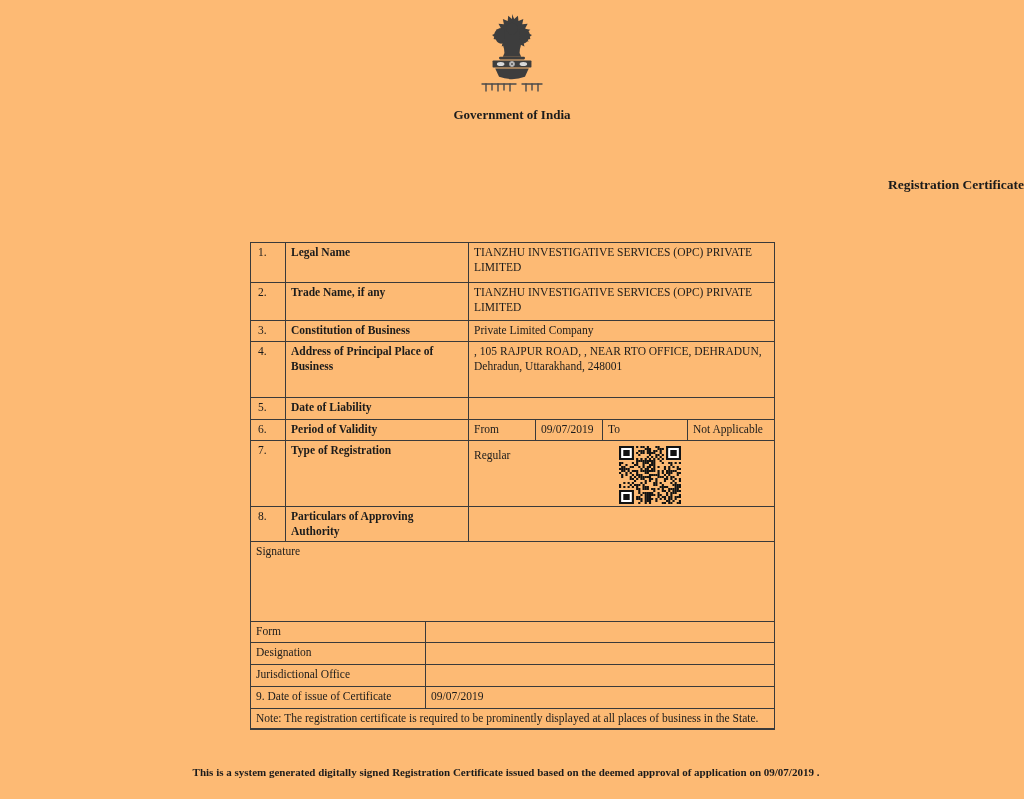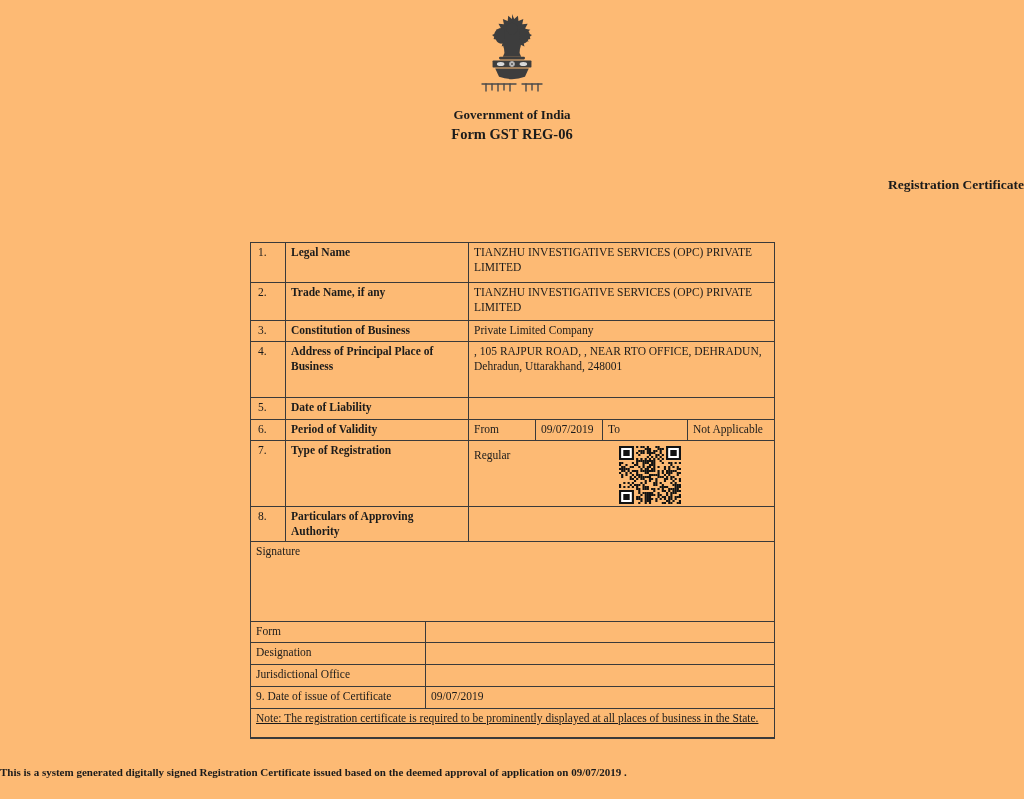--- a/index.html
+++ b/index.html
@@ -18,28 +18,28 @@
   .regnum{position:absolute;top:214px;left:253px;font-size:12.5px;}
   .regnum .b{font-weight:bold;}
   .tbl-wrap{position:absolute;top:242px;left:250px;width:524px;}
   table{border-collapse:collapse;table-layout:fixed;width:524px;}
   td{border:1px solid #3a3a3a;font-size:11.5px;padding:2px 5px;
      vertical-align:top;line-height:1.3;overflow:hidden;word-wrap:break-word;}
   td.num{padding-left:7px;}
   td.lbl{font-weight:bold;}
   tr.h40{height:40px;} tr.h38{height:38px;} tr.h21{height:21px;}
   tr.h56{height:56px;} tr.h22{height:22px;} tr.h66{height:66px;}
-  tr.h80{height:80px;} tr.h23{height:30px;text-decoration:underline;}
+  tr.h80{height:80px;} tr.h23{height:21px;}
   .t2{margin-top:-1px;}
   .t2 td{font-weight:normal;}
   .t2 tr.note-row td{border-bottom-width:2px;}
   .rel{position:relative;}
   .regular-text{margin-top:5px;}
   .qr{position:absolute;left:150px;top:5px;width:62px;height:58px;}
-  .footer{position:absolute;top:766px;left:0;right:12px;text-align:left;
+  .footer{position:absolute;top:766px;left:0;right:12px;text-align:center;
     font-size:11px;font-weight:bold;}
 </style>
 </head>
 <body>
 
 <div class="page">
 
   <div class="header">
     <svg class="emblem" width="54" height="66" viewBox="0 0 100 122">
       <g fill="#3d3d3d">
@@ -70,21 +70,20 @@
         <line x1="17" y1="2" x2="17" y2="9"></line>
         <line x1="23" y1="2" x2="23" y2="8"></line>
         <line x1="29" y1="2" x2="29" y2="9"></line>
         <line x1="41" y1="2" x2="61" y2="2"></line>
         <line x1="45" y1="2" x2="45" y2="9"></line>
         <line x1="51" y1="2" x2="51" y2="8"></line>
         <line x1="57" y1="2" x2="57" y2="9"></line>
       </g>
     </svg>
     <div class="gov">Government of India</div>
-    <div class="form-title">Form GST REG-06</div>
   </div>
 
   <div class="cert-title">Registration Certificate</div>
 
 
   <div class="tbl-wrap">
     <table class="t1">
       <colgroup>
         <col style="width:35px">
           <col style="width:183px">

